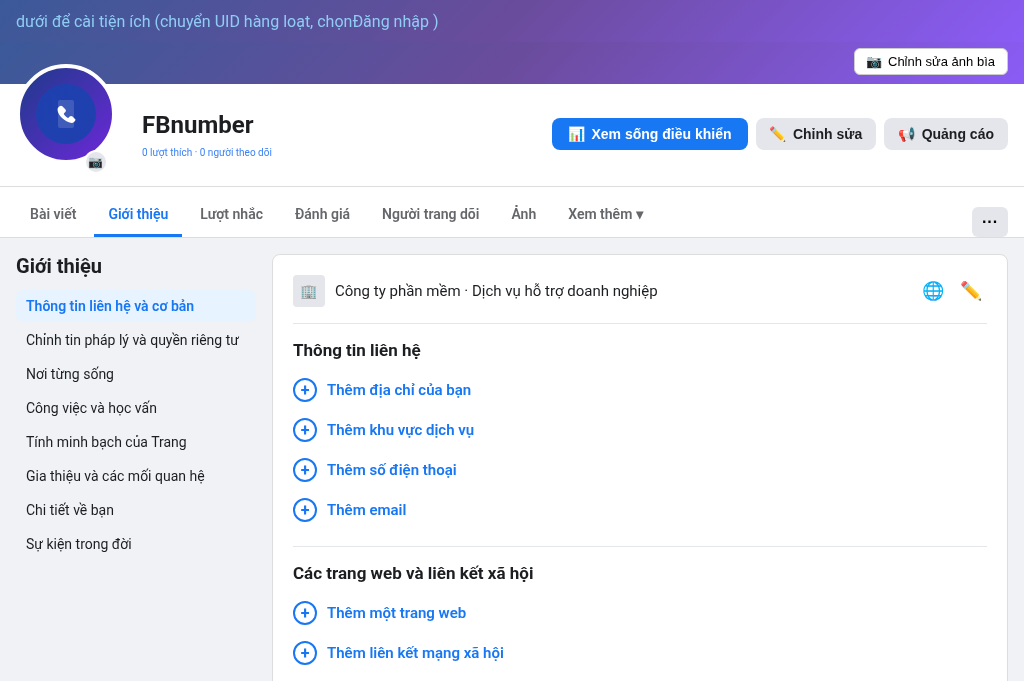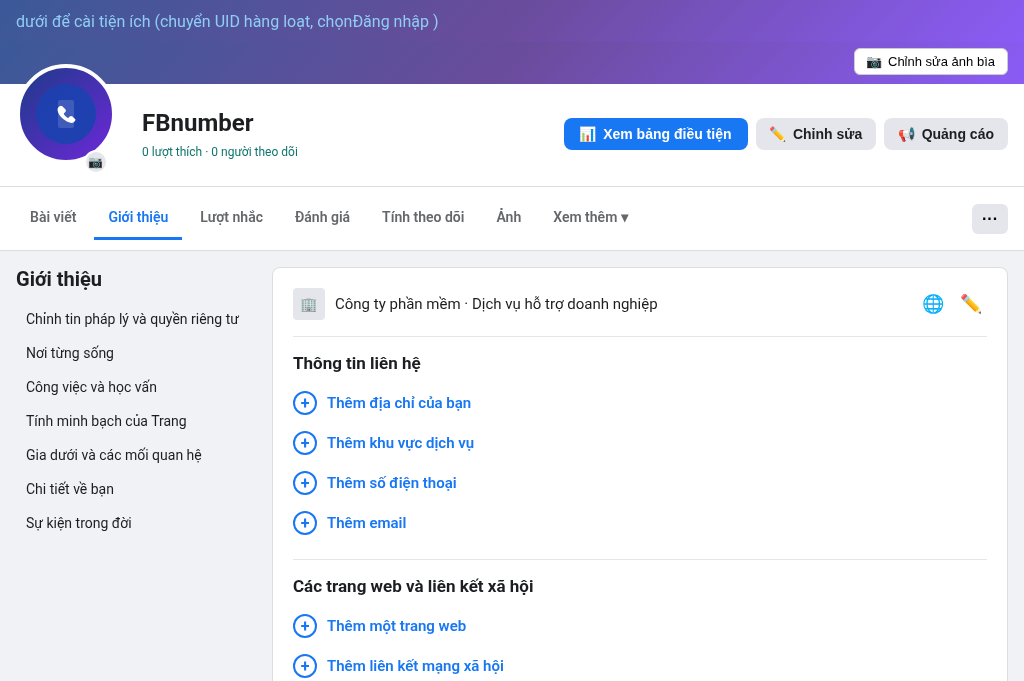--- a/index.html
+++ b/index.html
@@ -89,21 +89,21 @@
       display: flex;
       align-items: center;
       justify-content: center;
       font-size: 12px;
       cursor: pointer;
       border: 2px solid white;
     }
 
     .profile-text { flex: 1; }
     .profile-name { font-size: 24px; font-weight: 700; color: #1c1e21; }
-    .profile-stats { font-size: 12px; color: #0f766e; margin-top: 8px; }
+    .profile-stats { font-size: 10px; color: #3b82f6; margin-top: 8px; }
 
     .profile-actions {
       display: flex;
       gap: 8px;
       align-items: center;
       flex-wrap: wrap;
     }
     .btn-primary {
       background: #1877f2;
       color: white;
@@ -129,24 +129,24 @@
       display: flex;
       align-items: center;
       gap: 6px;
     }
 
     
     .profile-nav {
       background: white;
       border-top: 1px solid #ddd;
       display: flex;
-      align-items: center;
+      align-items: flex-end;
       padding: 0 16px;
       gap: 4px;
-      height: 64px;
+      height: 51px;
     }
     .nav-tab {
       padding: 12px 14px;
       font-size: 14px;
       font-weight: 600;
       color: #65676b;
       cursor: pointer;
       border-bottom: 3px solid transparent;
       white-space: nowrap;
     }
@@ -312,57 +312,58 @@
     </div>
 
     <div class="profile-text">
       <div class="profile-name">FBnumber</div>
       <div class="profile-stats">0 lượt thích · 0 người theo dõi</div>
     </div>
 
     <div class="profile-actions">
       <button class="btn-primary">
         <span>📊</span>
-        <span>Xem bảng điều tiện</span>
+        <span>Xem sống điều khiển</span>
       </button>
       <button class="btn-secondary">
         <span>✏️</span>
         <span>Chỉnh sửa</span>
       </button>
       <button class="btn-secondary">
         <span>📢</span>
         <span>Quảng cáo</span>
       </button>
     </div>
   </div>
 
   <div class="profile-nav">
     <div class="nav-tab">Bài viết</div>
     <div class="nav-tab active">Giới thiệu</div>
     <div class="nav-tab">Lượt nhắc</div>
     <div class="nav-tab">Đánh giá</div>
-    <div class="nav-tab">Tính theo dõi</div>
+    <div class="nav-tab">Người trang dõi</div>
     <div class="nav-tab">Ảnh</div>
     <div class="nav-tab" style="display:flex;align-items:center;gap:4px;">
       <span>Xem thêm</span>
       <span>▾</span>
     </div>
     <button class="nav-more-btn">···</button>
   </div>
 </div>
 
 <div class="main-content">
 
   <div class="sidebar">
     <div class="sidebar-title">Giới thiệu</div>
+    <div class="sidebar-item active">Thông tin liên hệ và cơ bản</div>
     <div class="sidebar-item">Chỉnh tin pháp lý và quyền riêng tư</div>
     <div class="sidebar-item">Nơi từng sống</div>
     <div class="sidebar-item">Công việc và học vấn</div>
     <div class="sidebar-item">Tính minh bạch của Trang</div>
-    <div class="sidebar-item">Gia dưới và các mối quan hệ</div>
+    <div class="sidebar-item">Gia thiệu và các mối quan hệ</div>
     <div class="sidebar-item">Chi tiết về bạn</div>
     <div class="sidebar-item">Sự kiện trong đời</div>
   </div>
 
   <div class="right-panel">
 
     <div class="category-row">
       <div class="category-icon">🏢</div>
       <div class="category-text">Công ty phần mềm · Dịch vụ hỗ trợ doanh nghiệp</div>
       <div class="category-actions">

